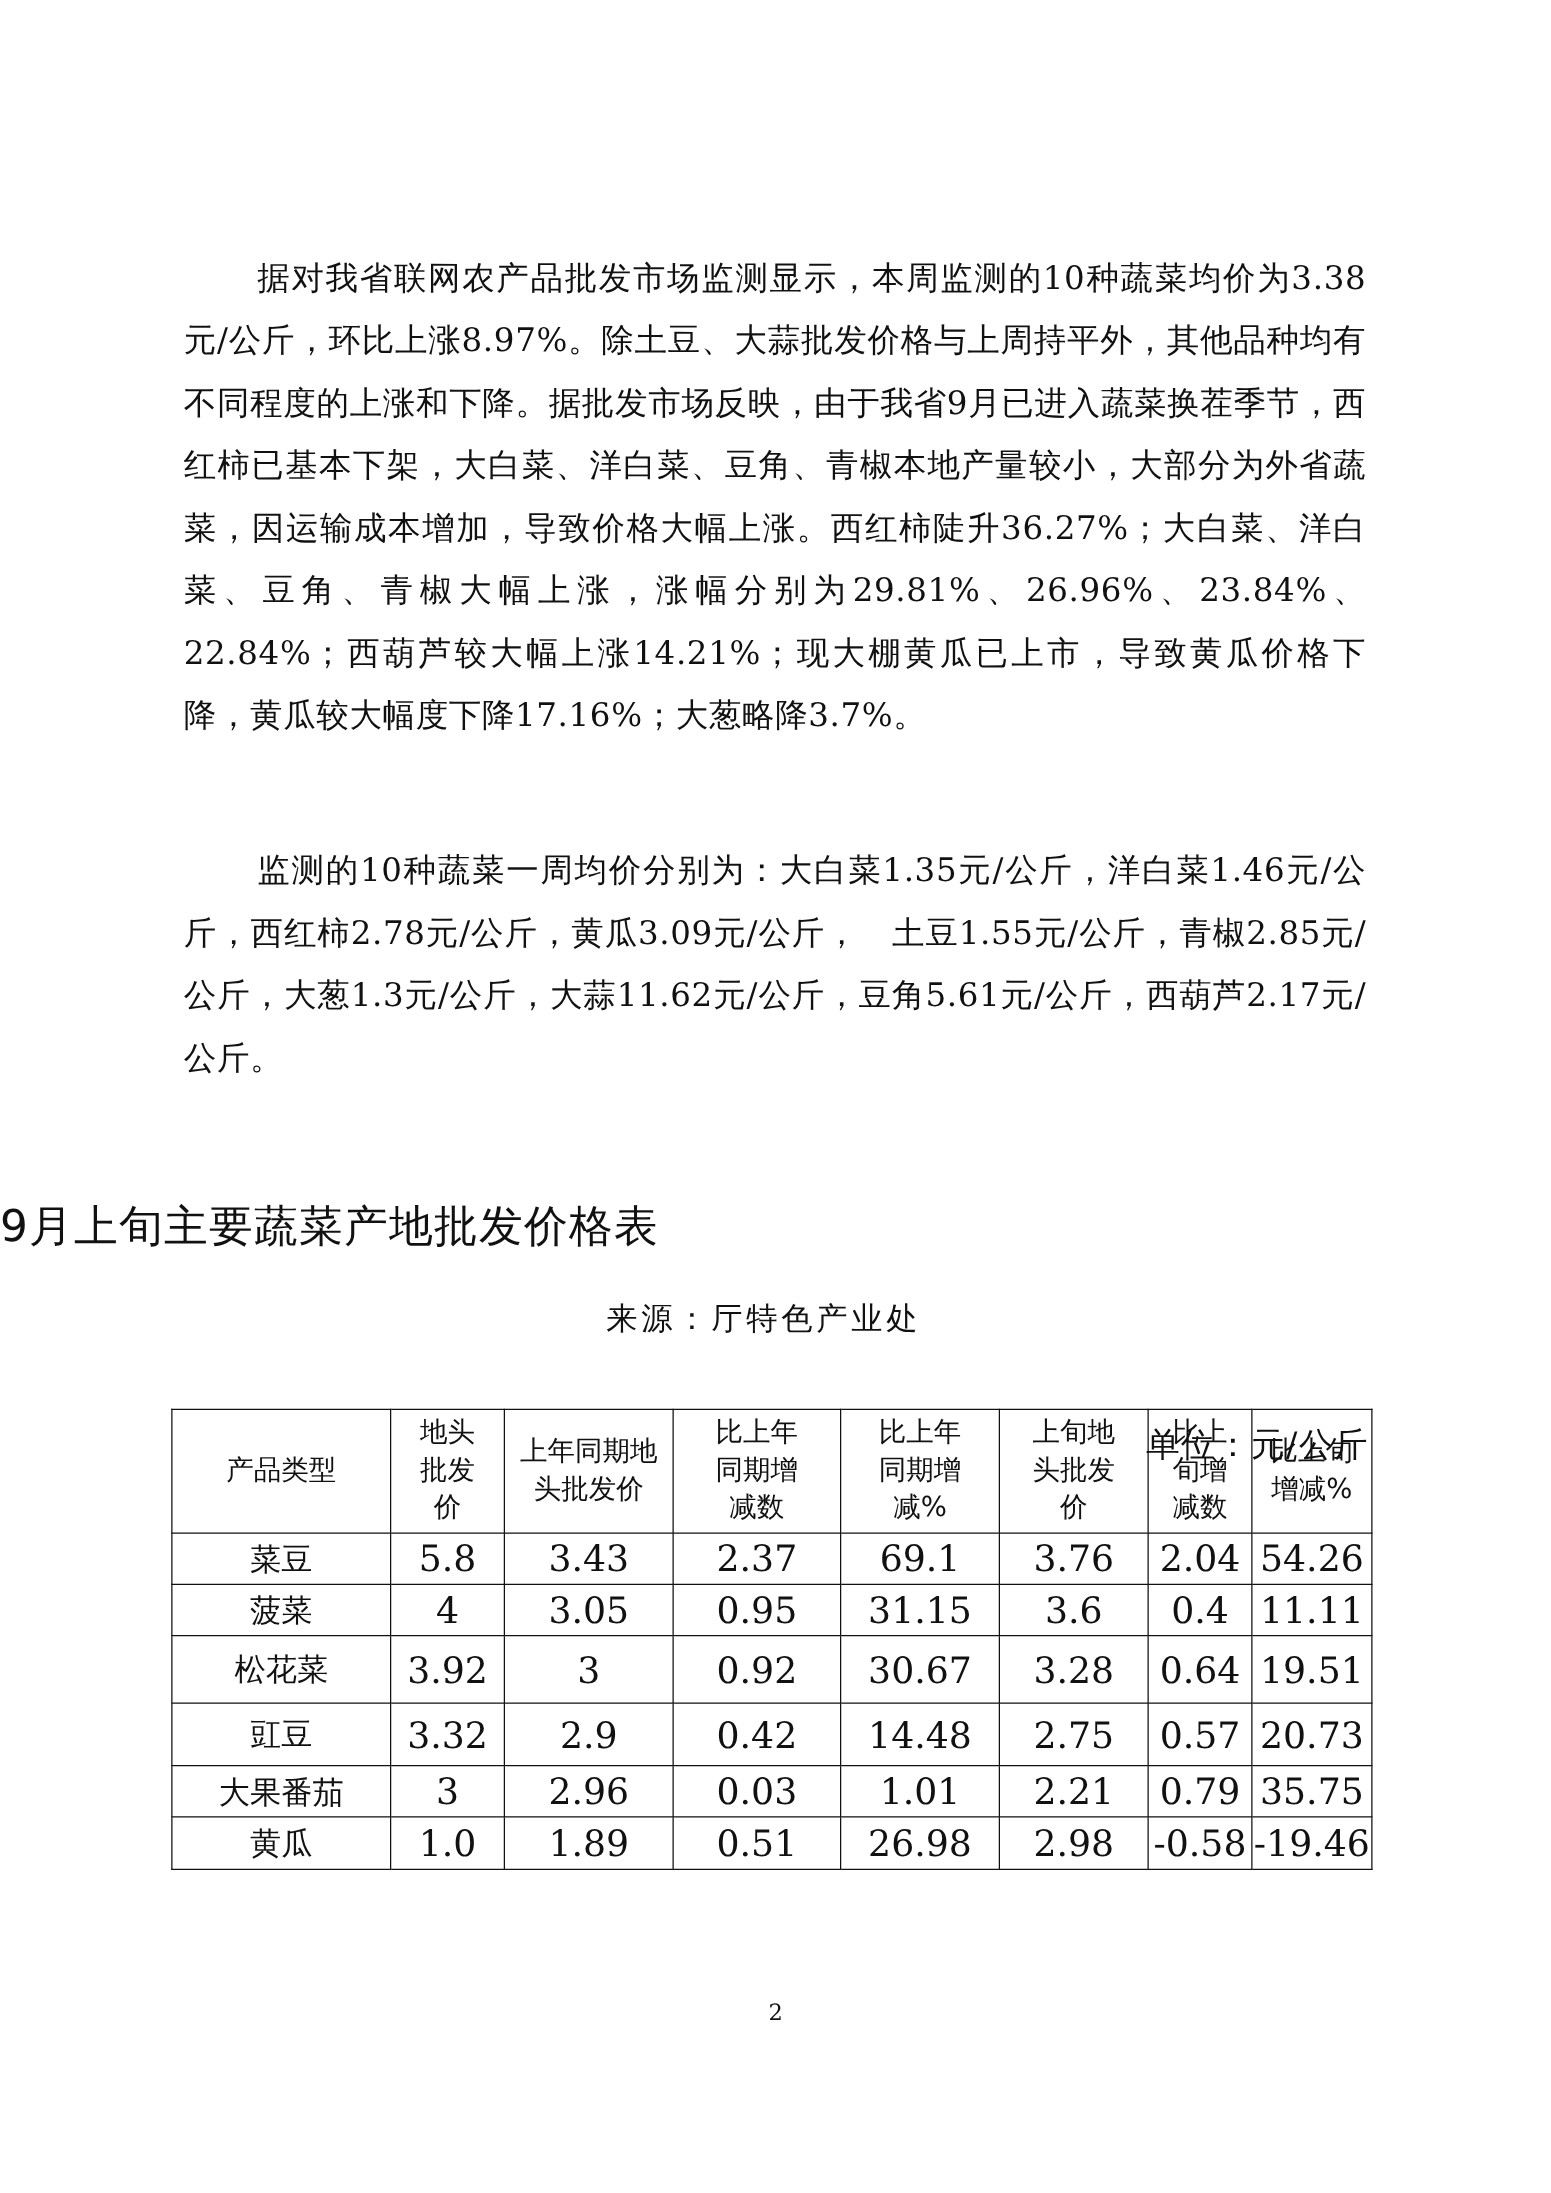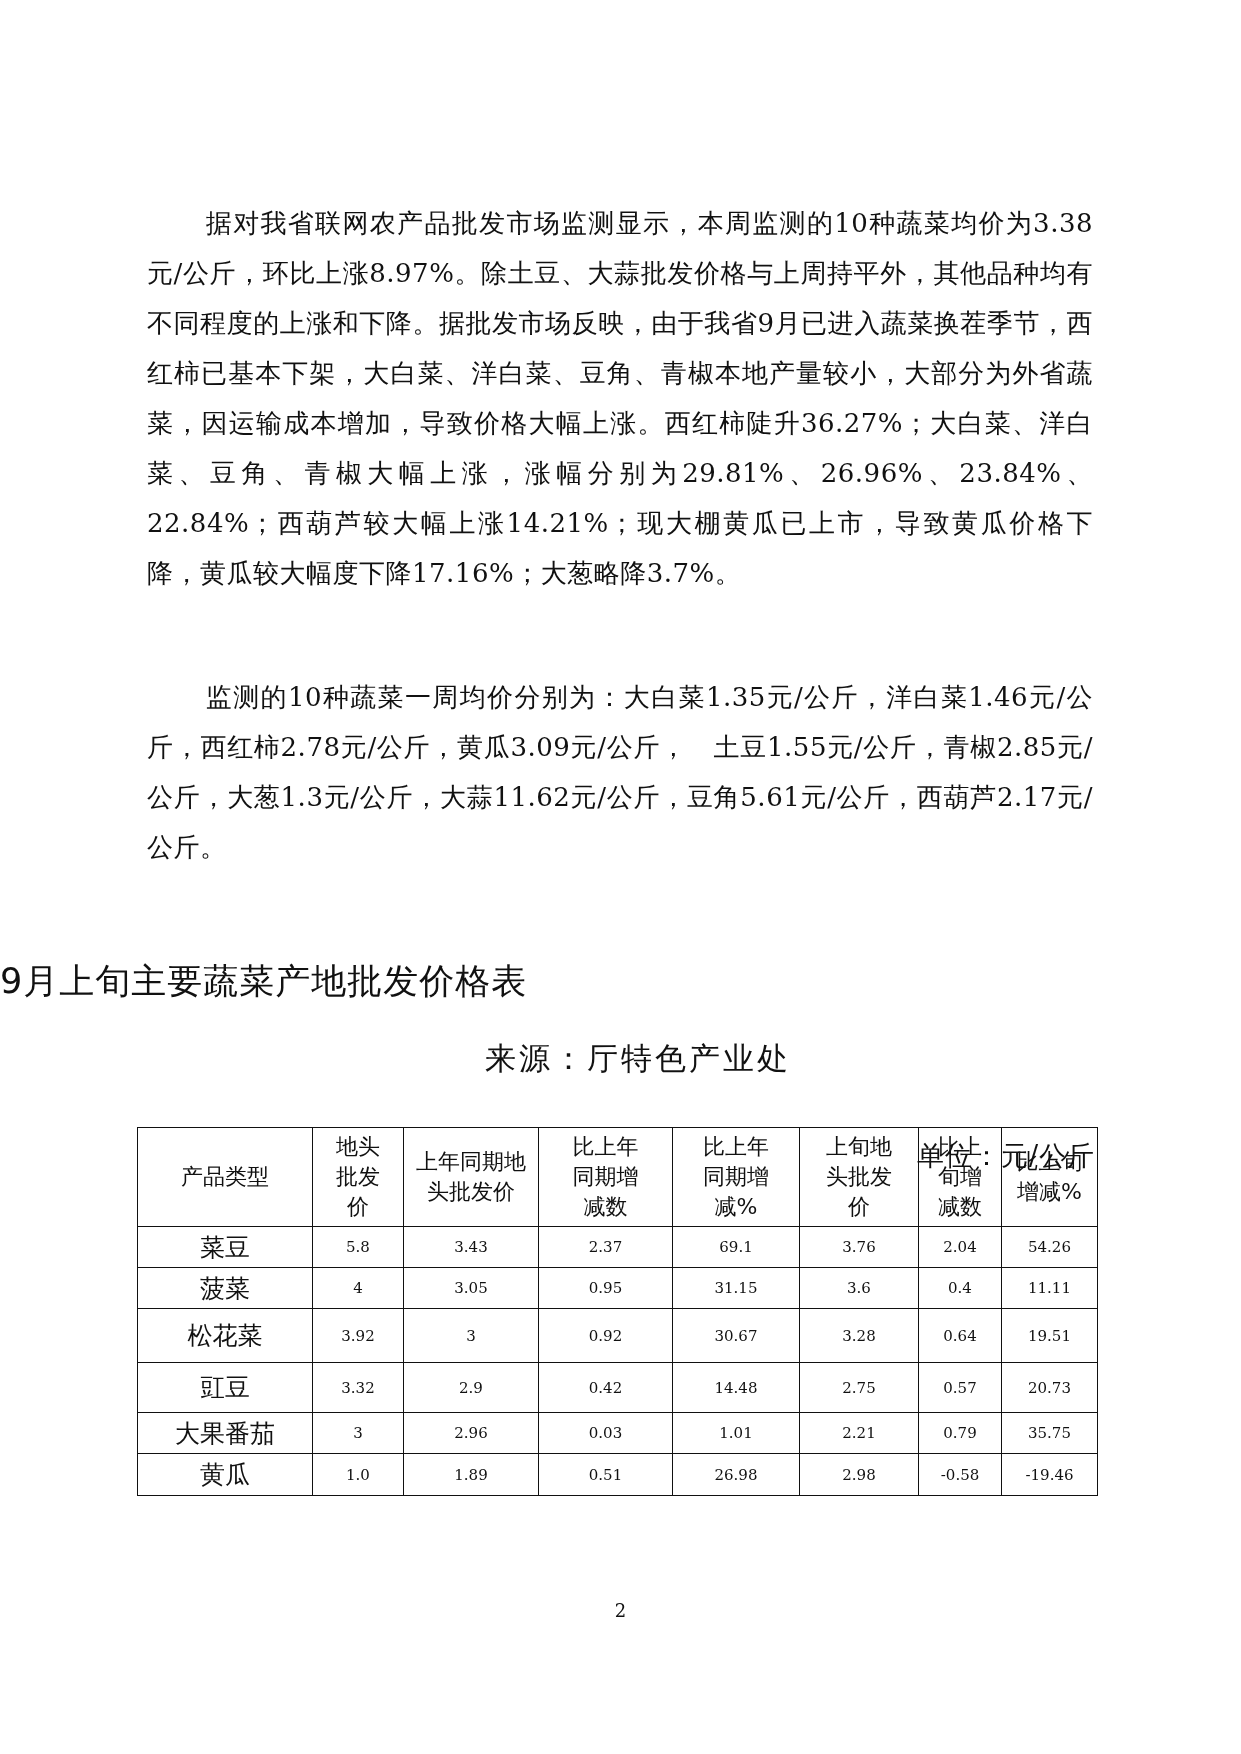--- a/index.html
+++ b/index.html
@@ -5,28 +5,28 @@
   html, body { margin:0; padding:0; background:#ffffff; }
   body { width:1241px; height:1754px; position:relative; overflow:hidden;
          font-family:"DejaVu Serif","Liberation Serif",serif; color:#111; }
   .para { position:absolute; left:147px; width:946px; font-size:26px; line-height:50px;
           text-align:justify; letter-spacing:0.5px; }
   .para .indent { display:inline-block; width:58px; }
   #p1 { top:198px; }
   #p2 { top:672px; }
   .title { position:absolute; left:0; width:1241px; top:958px; text-align:left;
            font-family:"DejaVu Sans","Liberation Sans",sans-serif; font-size:35px; letter-spacing:1px; }
-  .source { position:absolute; left:485px; top:1038px; font-size:31px; letter-spacing:3px; }
+  .source { position:absolute; left:485px; top:1038px; font-size:25px; letter-spacing:3px; }
   .unit { position:absolute; right:146px; top:1138px; font-size:27px; letter-spacing:1px; }
   table.price { position:absolute; left:137px; top:1127px; border-collapse:collapse;
                 width:960px; table-layout:fixed; }
   table.price th, table.price td { border:1.5px solid #111; text-align:center; vertical-align:middle; padding:0; }
   table.price th { font-family:"DejaVu Sans","Liberation Sans",sans-serif; font-weight:normal;
                    font-size:22px; line-height:30px; height:98px; }
-  table.price td { font-size:15px; }
+  table.price td { font-size:29px; }
   table.price td.name { font-size:25px; }
   .pagenum { position:absolute; left:0; width:1241px; top:1600px; text-align:center; font-size:18px; }
 </style>
 </head>
 <body>
 
 <div class="para" id="p1"><span class="indent"></span><span>据对我省联网农产品批发市场监测显示，本周监测的10种蔬菜均价为3.38元/公斤，环比上涨8.97%。除土豆、大蒜批发价格与上周持平外，其他品种均有不同程度的上涨和下降。据批发市场反映，由于我省9月已进入蔬菜换茬季节，西红柿已基本下架，大白菜、洋白菜、豆角、青椒本地产量较小，大部分为外省蔬菜，因运输成本增加，导致价格大幅上涨。西红柿陡升36.27%；大白菜、洋白菜、豆角、青椒大幅上涨，涨幅分别为29.81%、26.96%、23.84%、22.84%；西葫芦较大幅上涨14.21%；现大棚黄瓜已上市，导致黄瓜价格下降，黄瓜较大幅度下降17.16%；大葱略降3.7%。</span></div>
 <div class="para" id="p2"><span class="indent"></span><span>监测的10种蔬菜一周均价分别为：大白菜1.35元/公斤，洋白菜1.46元/公斤，西红柿2.78元/公斤，黄瓜3.09元/公斤，　土豆1.55元/公斤，青椒2.85元/公斤，大葱1.3元/公斤，大蒜11.62元/公斤，豆角5.61元/公斤，西葫芦2.17元/公斤。</span></div>
 
 <div class="title">9月上旬主要蔬菜产地批发价格表</div>

